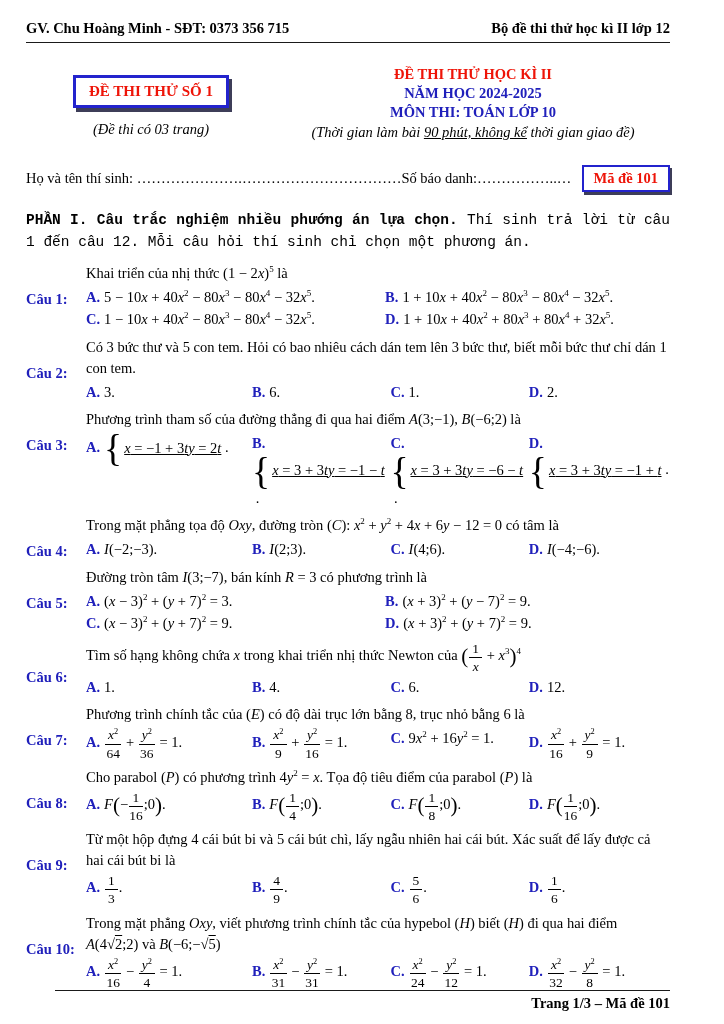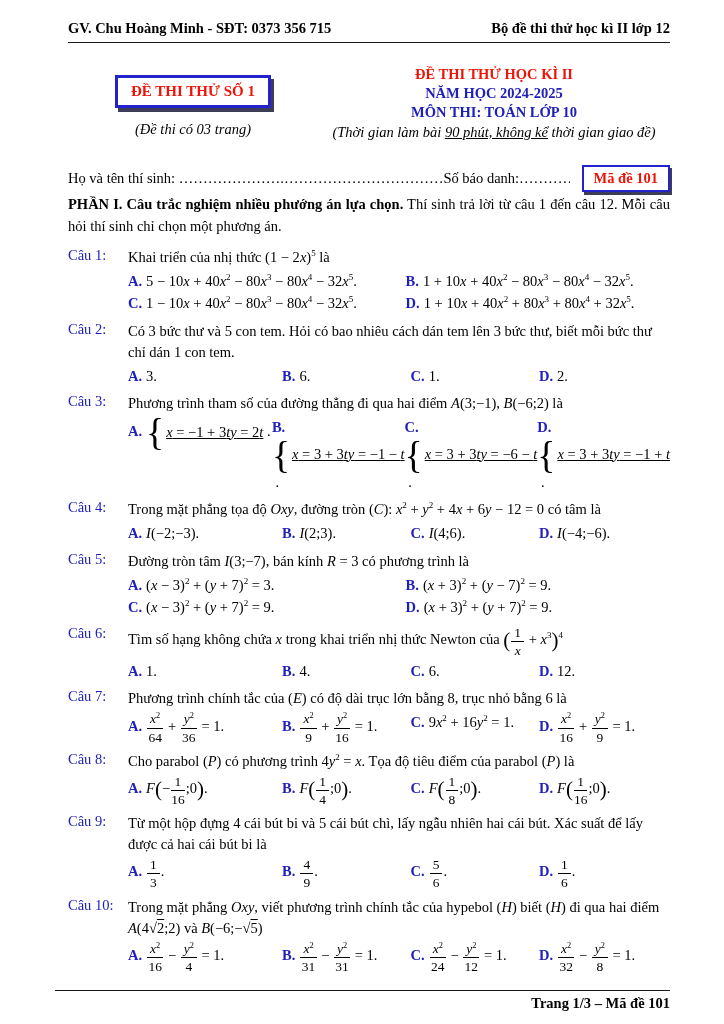--- a/index.html
+++ b/index.html
@@ -1,21 +1,21 @@
 <!DOCTYPE html>
 <html style="--blue: #2020bb; --red: #ee1408;"><head>
 <meta charset="utf-8">
 <style>
   :root { --blue:#2020bb; --red:#ee1408; --ink:#111; }
   * { box-sizing: border-box; }
   html,body { margin:0; padding:0; background:#ffffff; }
   .page {
     position:relative; width:724px; height:1024px; background:#fff; overflow:hidden;
     font-family:"Liberation Serif", serif; font-size:14.5px; color:#000;
-    padding:20px 54px 0 68px;
+    padding:20px 54px 0 26px;
   }
   
   .hdr-row { display:flex; justify-content:space-between; font-weight:bold;
              padding-bottom:5px; border-bottom:1.6px solid #1a1a1a; }
   
   .title-block { display:flex; margin-top:22px; }
   .tb-left { width:250px; text-align:center; padding-top:10px; }
   .exam-box { display:inline-block; border:3px solid #2323cd; box-shadow:3px 4px 0 #3d3d58;
               padding:5px 13px; color:var(--red,#ee1408); font-weight:bold; font-size:15px; white-space:nowrap; }
   .pages-note { font-style:italic; margin-top:13px; }
@@ -24,25 +24,25 @@
   .c-red { color:var(--red,#ee1408); }
   .c-blue { color:var(--blue,#2020bb); }
   .time-note { font-style:italic; margin-top:2px; }
   .time-note .u { text-decoration:underline; }
   
   .student-row { margin-top:24px; display:flex; align-items:center; }
   .student-labels { flex:1; white-space:nowrap; overflow:hidden; }
   .code-box { border:2px solid #2323cd; box-shadow:2px 3px 0 #3d3d58; padding:3px 10px;
               color:var(--red,#ee1408); font-weight:bold; white-space:nowrap; margin-left:12px; }
   
-  .part-heading { margin-top:2px; line-height:1.5; text-align:justify; }
+  .part-heading { margin-top:18px; line-height:1.5; text-align:justify;font-family:Liberation Mono, monospace; }
   
   #questions { margin-top:9px; }
   .question { display:flex; margin-top:6px; }
-  .q-label { width:60px; flex:none; color:var(--blue,#2020bb); font-weight:normal; }
+  .q-label { width:60px; flex:none; color:var(--blue,#2020bb); font-weight:bold;margin-top:28px; }
   .q-body { flex:1; }
   .q-text { line-height:1.45; }
   .q-options { display:grid; margin-top:2px; }
   .cols-4 { grid-template-columns:1.2fr 1fr 1fr 1.02fr; }
   .cols-2 { grid-template-columns:1.05fr 1fr; }
   .option { line-height:1.55; }
   .opt-letter { color:var(--blue,#2020bb); font-weight:bold; margin-right:4px; }
   
   sup { font-size:0.62em; }
   .frac { display:inline-block; vertical-align:-0.85em; text-align:center;

